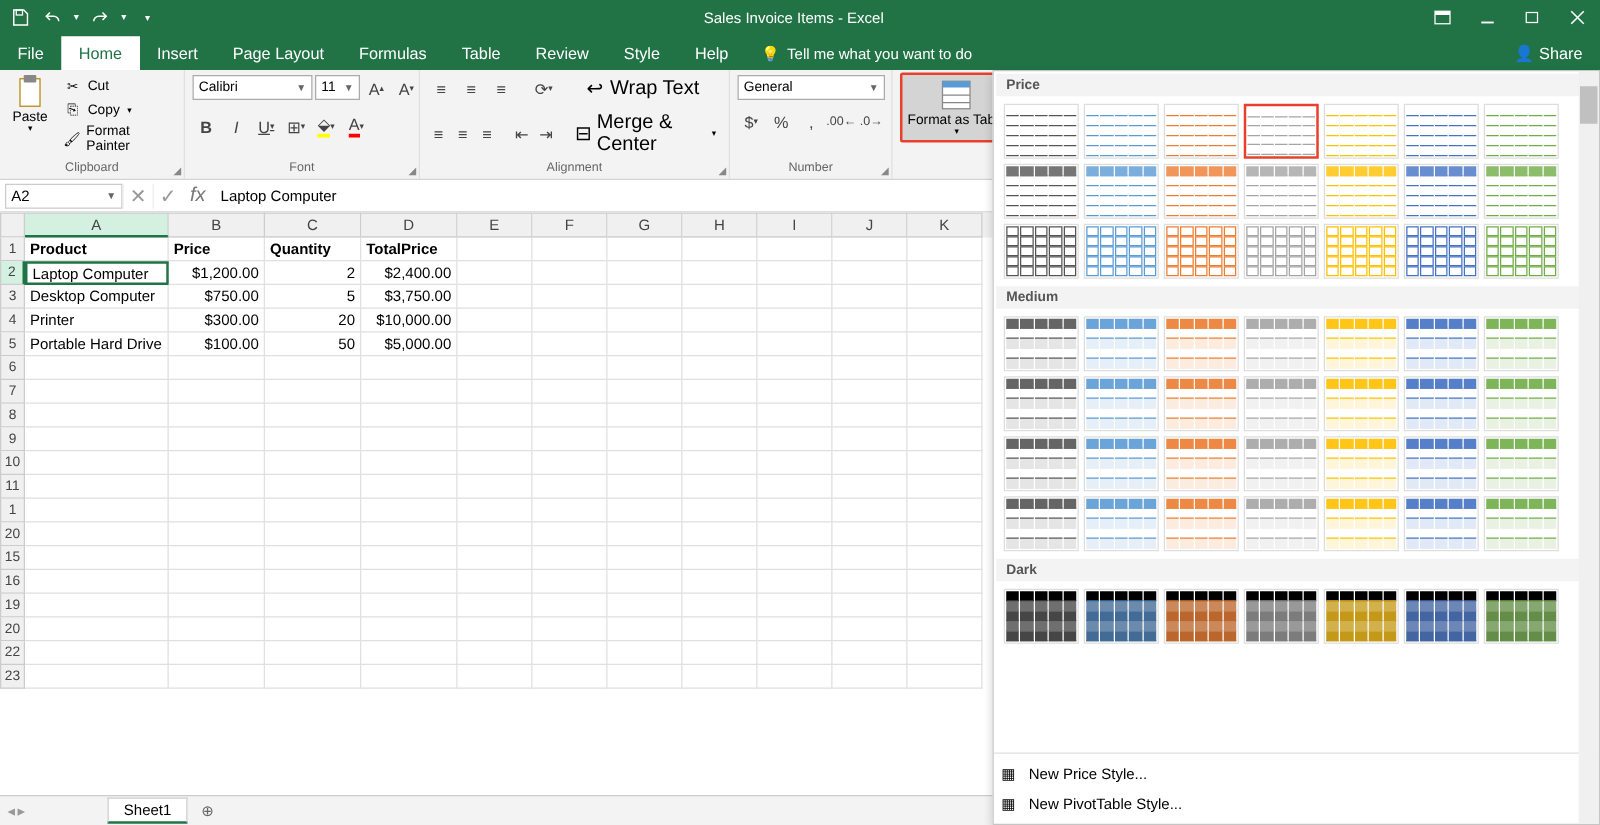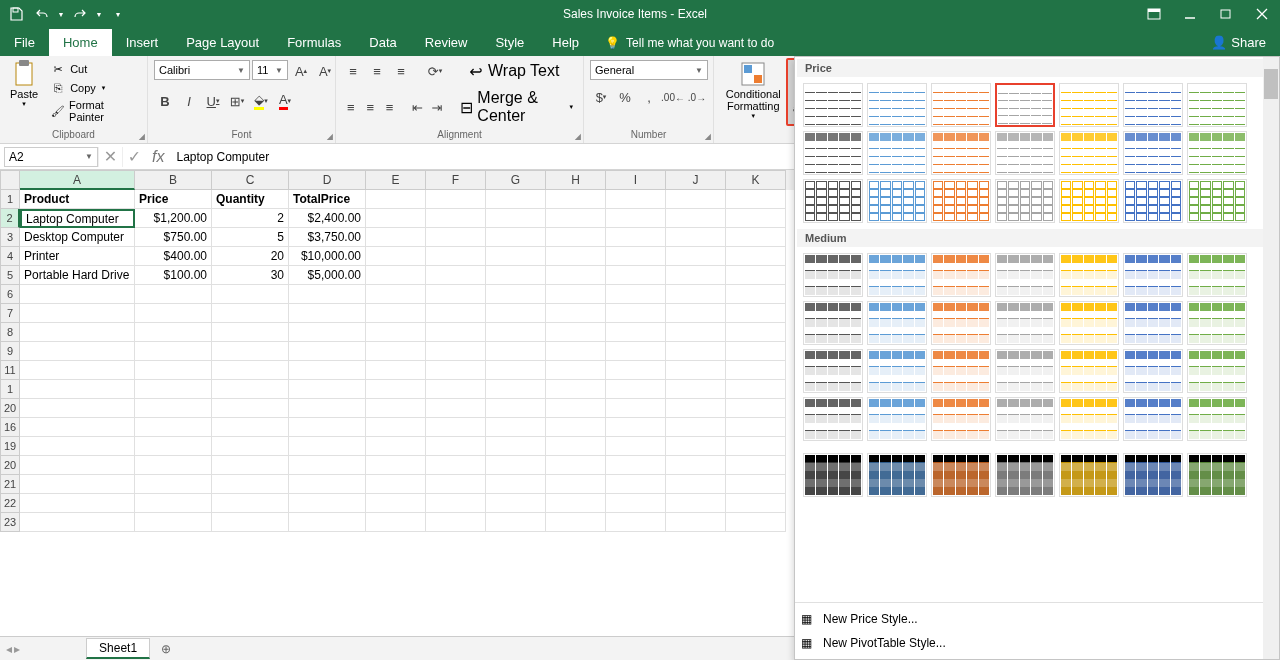--- a/index.html
+++ b/index.html
@@ -136,21 +136,21 @@
       </div>
   </div>
 </div>
 
 <div class="tab-row">
   <div class="tab file">File</div>
   <div class="tab active">Home</div>
   <div class="tab">Insert</div>
   <div class="tab">Page Layout</div>
   <div class="tab">Formulas</div>
-  <div class="tab">Data</div>
+  <div class="tab">Table</div>
   <div class="tab">Review</div>
   <div class="tab">Style</div>
   <div class="tab">Help</div>
   <div class="tell-me">
     <span>💡</span>
     <span>Tell me what you want to do</span>
   </div>
   <div class="share-area">
     <span>👤</span>
     <span>Share</span>
@@ -270,31 +270,20 @@
         <div class="btn-icon" style="font-size:10px;">.00←</div>
         <div class="btn-icon" style="font-size:10px;">.0→</div>
       </div>
     </div>
     <div class="group-label">Number</div>
     <div class="dialog-launcher">◢</div>
   </div>
 
   <div class="ribbon-group" style="width:170px;border-right:none;">
     <div class="group-body">
-      <div class="big-btn">
-        <div class="icon">
-            <svg width="26" height="26">
-              <rect x="2" y="2" width="22" height="22" fill="#fff" stroke="#888"></rect>
-              <rect x="4" y="4" width="8" height="8" fill="#5b9bd5"></rect>
-              <rect x="14" y="14" width="8" height="8" fill="#ed7d31"></rect>
-            </svg>
-          </div>
-        <span>Conditional Formatting</span>
-          <span style="font-size:7px;">▾</span>
-      </div>
       <div class="big-btn highlighted" style="background:#d4d4d4;">
         <div class="icon">
             <svg width="26" height="26">
               <rect x="2" y="2" width="22" height="22" fill="#fff" stroke="#888"></rect>
               <rect x="2" y="2" width="22" height="5" fill="#5b9bd5"></rect>
               <line x1="2" y1="13" x2="24" y2="13" stroke="#888"></line>
               <line x1="2" y1="19" x2="24" y2="19" stroke="#888"></line>
             </svg>
           </div>
         <span>Format as Table</span>
@@ -454,36 +443,36 @@
         <div class="cell" style="width: 60px;"></div>
         <div class="cell" style="width: 60px;"></div>
         <div class="cell" style="width: 60px;"></div>
         <div class="cell" style="width: 60px;"></div>
         <div class="cell" style="width: 60px;"></div>
         <div class="cell" style="width: 60px;"></div>
       </div>
       <div class="row">
         <div class="row-h">4</div>
         <div class="cell" style="width: 115px;">Printer</div>
-        <div class="cell right" style="width: 77px;">$400.00</div>
+        <div class="cell right" style="width: 77px;">$300.00</div>
         <div class="cell right" style="width: 77px;">20</div>
         <div class="cell right" style="width: 77px;">$10,000.00</div>
         <div class="cell" style="width: 60px;"></div>
         <div class="cell" style="width: 60px;"></div>
         <div class="cell" style="width: 60px;"></div>
         <div class="cell" style="width: 60px;"></div>
         <div class="cell" style="width: 60px;"></div>
         <div class="cell" style="width: 60px;"></div>
         <div class="cell" style="width: 60px;"></div>
       </div>
       <div class="row">
         <div class="row-h">5</div>
         <div class="cell" style="width: 115px;">Portable Hard Drive</div>
         <div class="cell right" style="width: 77px;">$100.00</div>
-        <div class="cell right" style="width: 77px;">30</div>
+        <div class="cell right" style="width: 77px;">50</div>
         <div class="cell right" style="width: 77px;">$5,000.00</div>
         <div class="cell" style="width: 60px;"></div>
         <div class="cell" style="width: 60px;"></div>
         <div class="cell" style="width: 60px;"></div>
         <div class="cell" style="width: 60px;"></div>
         <div class="cell" style="width: 60px;"></div>
         <div class="cell" style="width: 60px;"></div>
         <div class="cell" style="width: 60px;"></div>
       </div>
       <div class="row">
@@ -536,20 +525,34 @@
         <div class="cell" style="width: 77px;"></div>
         <div class="cell" style="width: 60px;"></div>
         <div class="cell" style="width: 60px;"></div>
         <div class="cell" style="width: 60px;"></div>
         <div class="cell" style="width: 60px;"></div>
         <div class="cell" style="width: 60px;"></div>
         <div class="cell" style="width: 60px;"></div>
         <div class="cell" style="width: 60px;"></div>
       </div>
       <div class="row">
+        <div class="row-h">10</div>
+        <div class="cell" style="width: 115px;"></div>
+        <div class="cell" style="width: 77px;"></div>
+        <div class="cell" style="width: 77px;"></div>
+        <div class="cell" style="width: 77px;"></div>
+        <div class="cell" style="width: 60px;"></div>
+        <div class="cell" style="width: 60px;"></div>
+        <div class="cell" style="width: 60px;"></div>
+        <div class="cell" style="width: 60px;"></div>
+        <div class="cell" style="width: 60px;"></div>
+        <div class="cell" style="width: 60px;"></div>
+        <div class="cell" style="width: 60px;"></div>
+      </div>
+      <div class="row">
         <div class="row-h">11</div>
         <div class="cell" style="width: 115px;"></div>
         <div class="cell" style="width: 77px;"></div>
         <div class="cell" style="width: 77px;"></div>
         <div class="cell" style="width: 77px;"></div>
         <div class="cell" style="width: 60px;"></div>
         <div class="cell" style="width: 60px;"></div>
         <div class="cell" style="width: 60px;"></div>
         <div class="cell" style="width: 60px;"></div>
         <div class="cell" style="width: 60px;"></div>
@@ -578,20 +581,34 @@
         <div class="cell" style="width: 77px;"></div>
         <div class="cell" style="width: 60px;"></div>
         <div class="cell" style="width: 60px;"></div>
         <div class="cell" style="width: 60px;"></div>
         <div class="cell" style="width: 60px;"></div>
         <div class="cell" style="width: 60px;"></div>
         <div class="cell" style="width: 60px;"></div>
         <div class="cell" style="width: 60px;"></div>
       </div>
       <div class="row">
+        <div class="row-h">15</div>
+        <div class="cell" style="width: 115px;"></div>
+        <div class="cell" style="width: 77px;"></div>
+        <div class="cell" style="width: 77px;"></div>
+        <div class="cell" style="width: 77px;"></div>
+        <div class="cell" style="width: 60px;"></div>
+        <div class="cell" style="width: 60px;"></div>
+        <div class="cell" style="width: 60px;"></div>
+        <div class="cell" style="width: 60px;"></div>
+        <div class="cell" style="width: 60px;"></div>
+        <div class="cell" style="width: 60px;"></div>
+        <div class="cell" style="width: 60px;"></div>
+      </div>
+      <div class="row">
         <div class="row-h">16</div>
         <div class="cell" style="width: 115px;"></div>
         <div class="cell" style="width: 77px;"></div>
         <div class="cell" style="width: 77px;"></div>
         <div class="cell" style="width: 77px;"></div>
         <div class="cell" style="width: 60px;"></div>
         <div class="cell" style="width: 60px;"></div>
         <div class="cell" style="width: 60px;"></div>
         <div class="cell" style="width: 60px;"></div>
         <div class="cell" style="width: 60px;"></div>
@@ -607,34 +624,20 @@
         <div class="cell" style="width: 60px;"></div>
         <div class="cell" style="width: 60px;"></div>
         <div class="cell" style="width: 60px;"></div>
         <div class="cell" style="width: 60px;"></div>
         <div class="cell" style="width: 60px;"></div>
         <div class="cell" style="width: 60px;"></div>
         <div class="cell" style="width: 60px;"></div>
       </div>
       <div class="row">
         <div class="row-h">20</div>
-        <div class="cell" style="width: 115px;"></div>
-        <div class="cell" style="width: 77px;"></div>
-        <div class="cell" style="width: 77px;"></div>
-        <div class="cell" style="width: 77px;"></div>
-        <div class="cell" style="width: 60px;"></div>
-        <div class="cell" style="width: 60px;"></div>
-        <div class="cell" style="width: 60px;"></div>
-        <div class="cell" style="width: 60px;"></div>
-        <div class="cell" style="width: 60px;"></div>
-        <div class="cell" style="width: 60px;"></div>
-        <div class="cell" style="width: 60px;"></div>
-      </div>
-      <div class="row">
-        <div class="row-h">21</div>
         <div class="cell" style="width: 115px;"></div>
         <div class="cell" style="width: 77px;"></div>
         <div class="cell" style="width: 77px;"></div>
         <div class="cell" style="width: 77px;"></div>
         <div class="cell" style="width: 60px;"></div>
         <div class="cell" style="width: 60px;"></div>
         <div class="cell" style="width: 60px;"></div>
         <div class="cell" style="width: 60px;"></div>
         <div class="cell" style="width: 60px;"></div>
         <div class="cell" style="width: 60px;"></div>
@@ -2495,20 +2498,21 @@
           </div>
           <div class="thumb-row">
             <div class="thumb-cell" style="background: rgb(112, 173, 71); opacity: 0.15;"></div>
             <div class="thumb-cell" style="background: rgb(112, 173, 71); opacity: 0.15;"></div>
             <div class="thumb-cell" style="background: rgb(112, 173, 71); opacity: 0.15;"></div>
             <div class="thumb-cell" style="background: rgb(112, 173, 71); opacity: 0.15;"></div>
             <div class="thumb-cell" style="background: rgb(112, 173, 71); opacity: 0.15;"></div>
           </div>
         </div>
       </div>
+    <div class="gallery-section-label">Dark</div>
     <div class="gallery-grid" id="gal-dark">
         <div class="style-thumb" style="color: rgb(51, 51, 51);">
           <div class="thumb-row">
             <div class="thumb-cell" style="background: rgb(0, 0, 0);"></div>
             <div class="thumb-cell" style="background: rgb(0, 0, 0);"></div>
             <div class="thumb-cell" style="background: rgb(0, 0, 0);"></div>
             <div class="thumb-cell" style="background: rgb(0, 0, 0);"></div>
             <div class="thumb-cell" style="background: rgb(0, 0, 0);"></div>
           </div>
           <div class="thumb-row">

